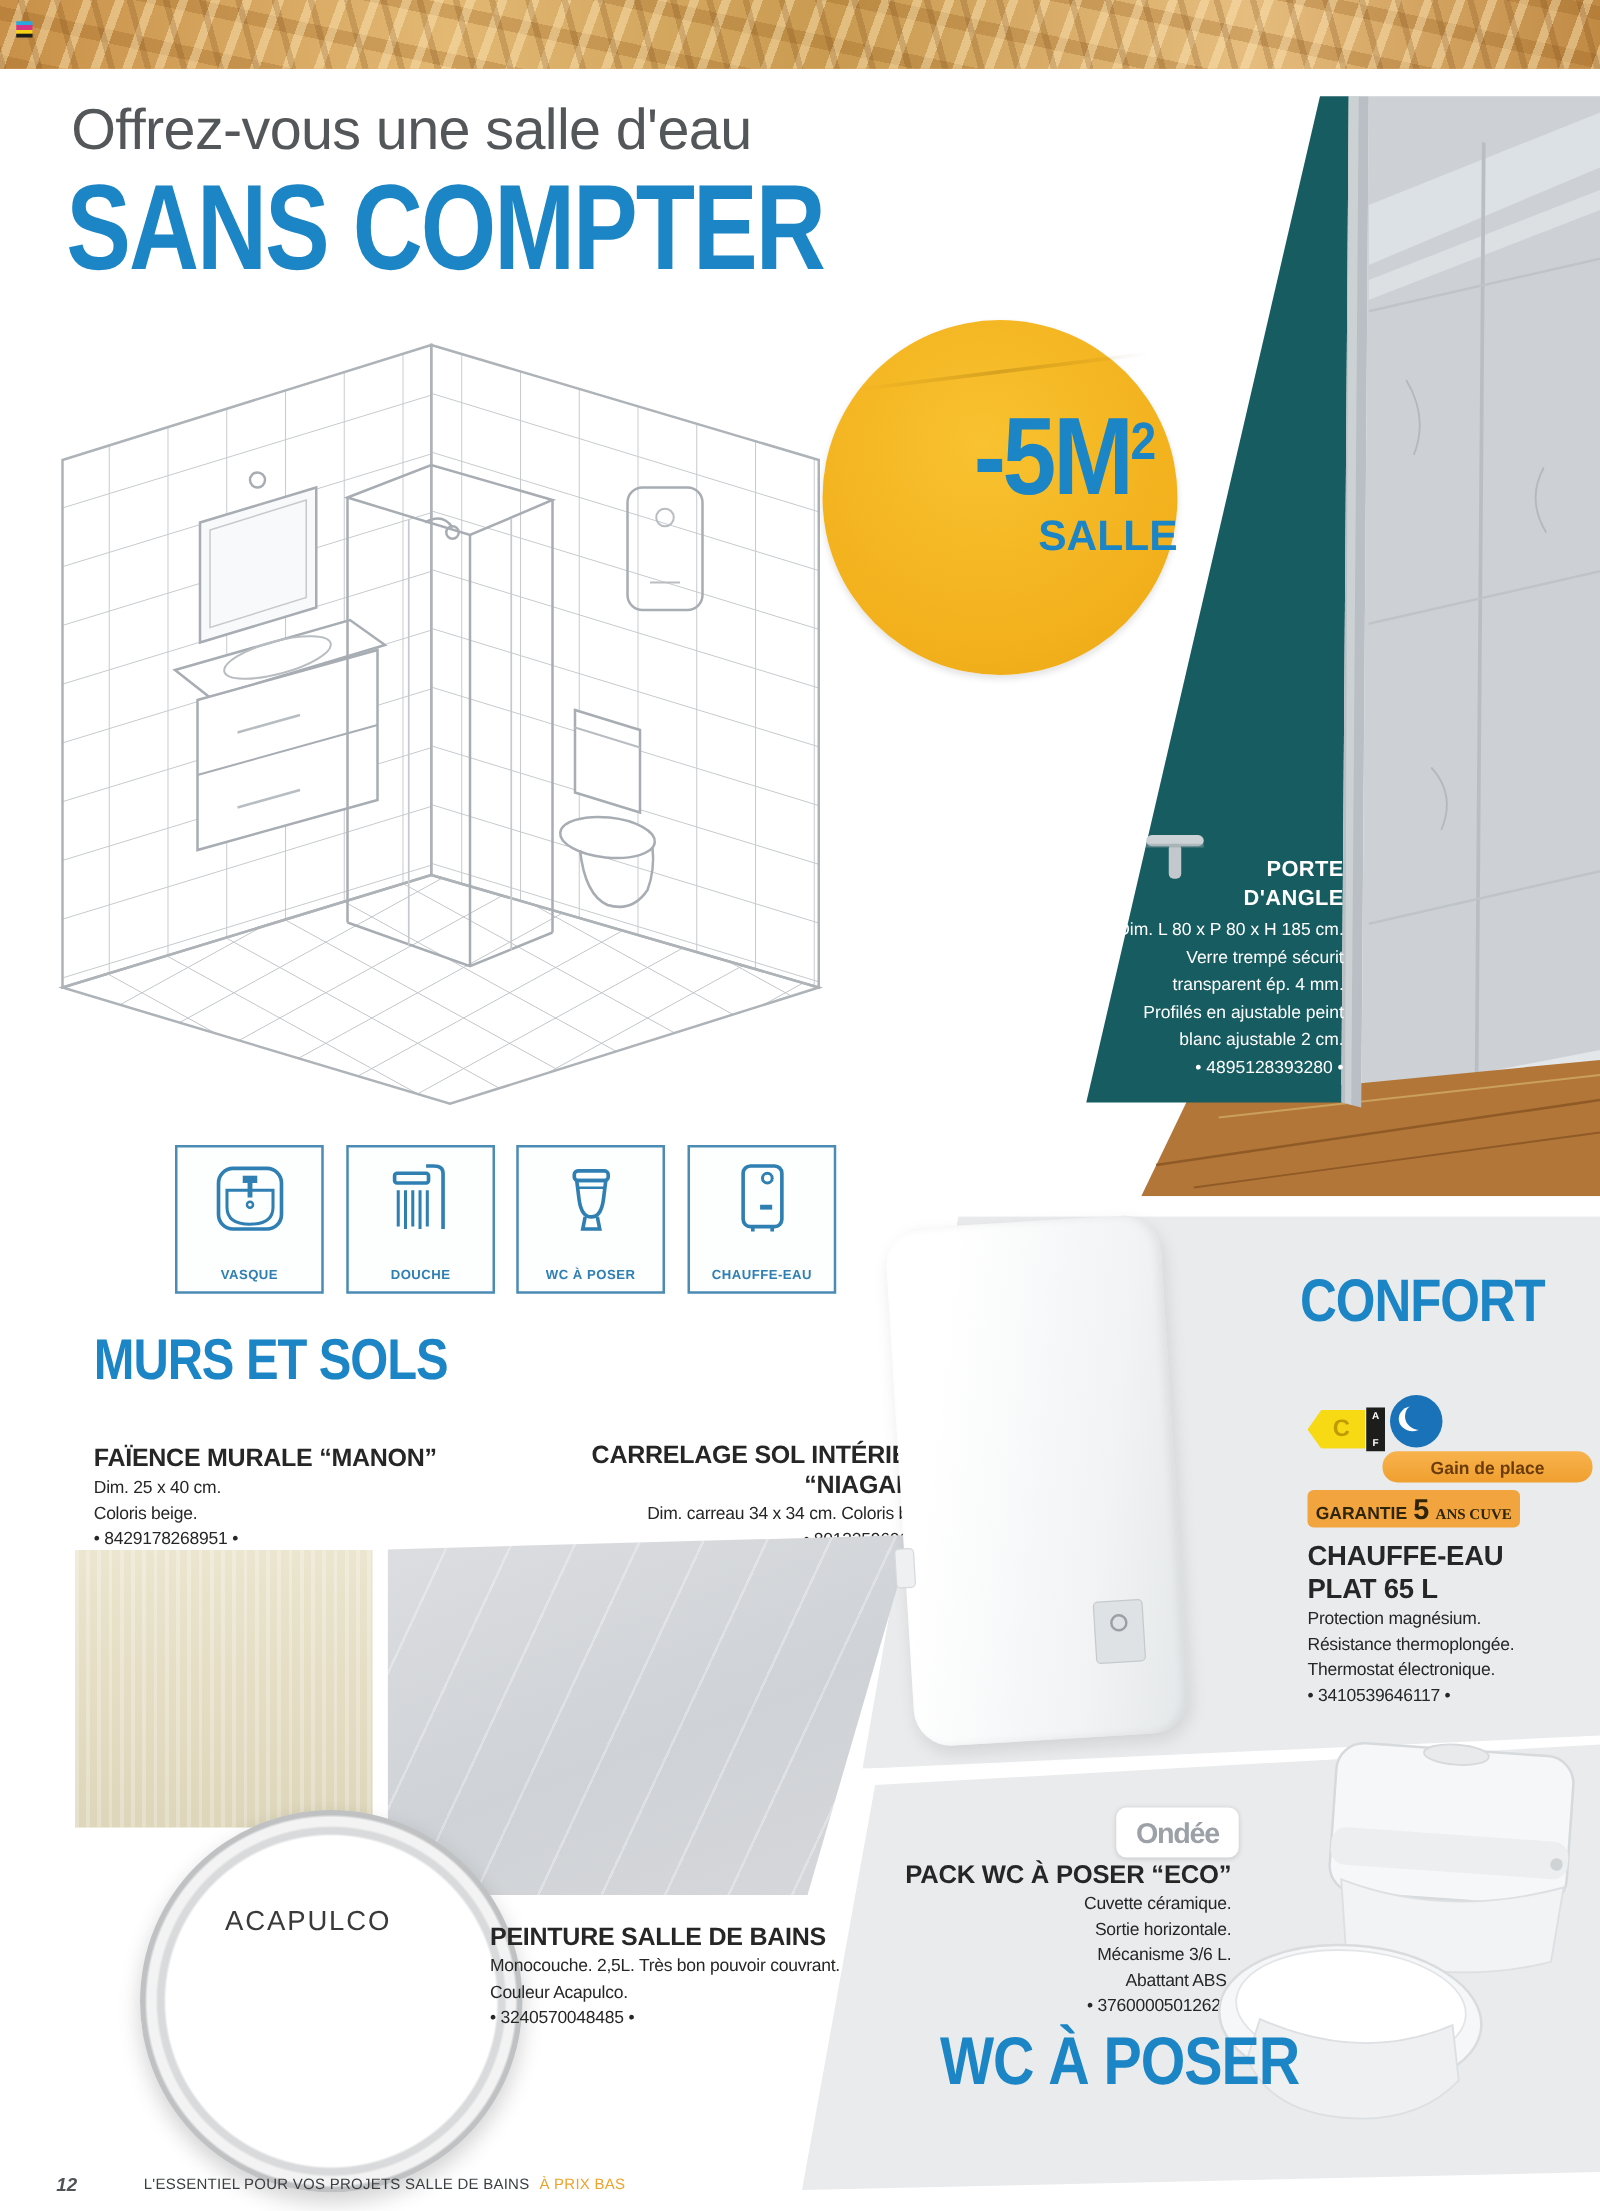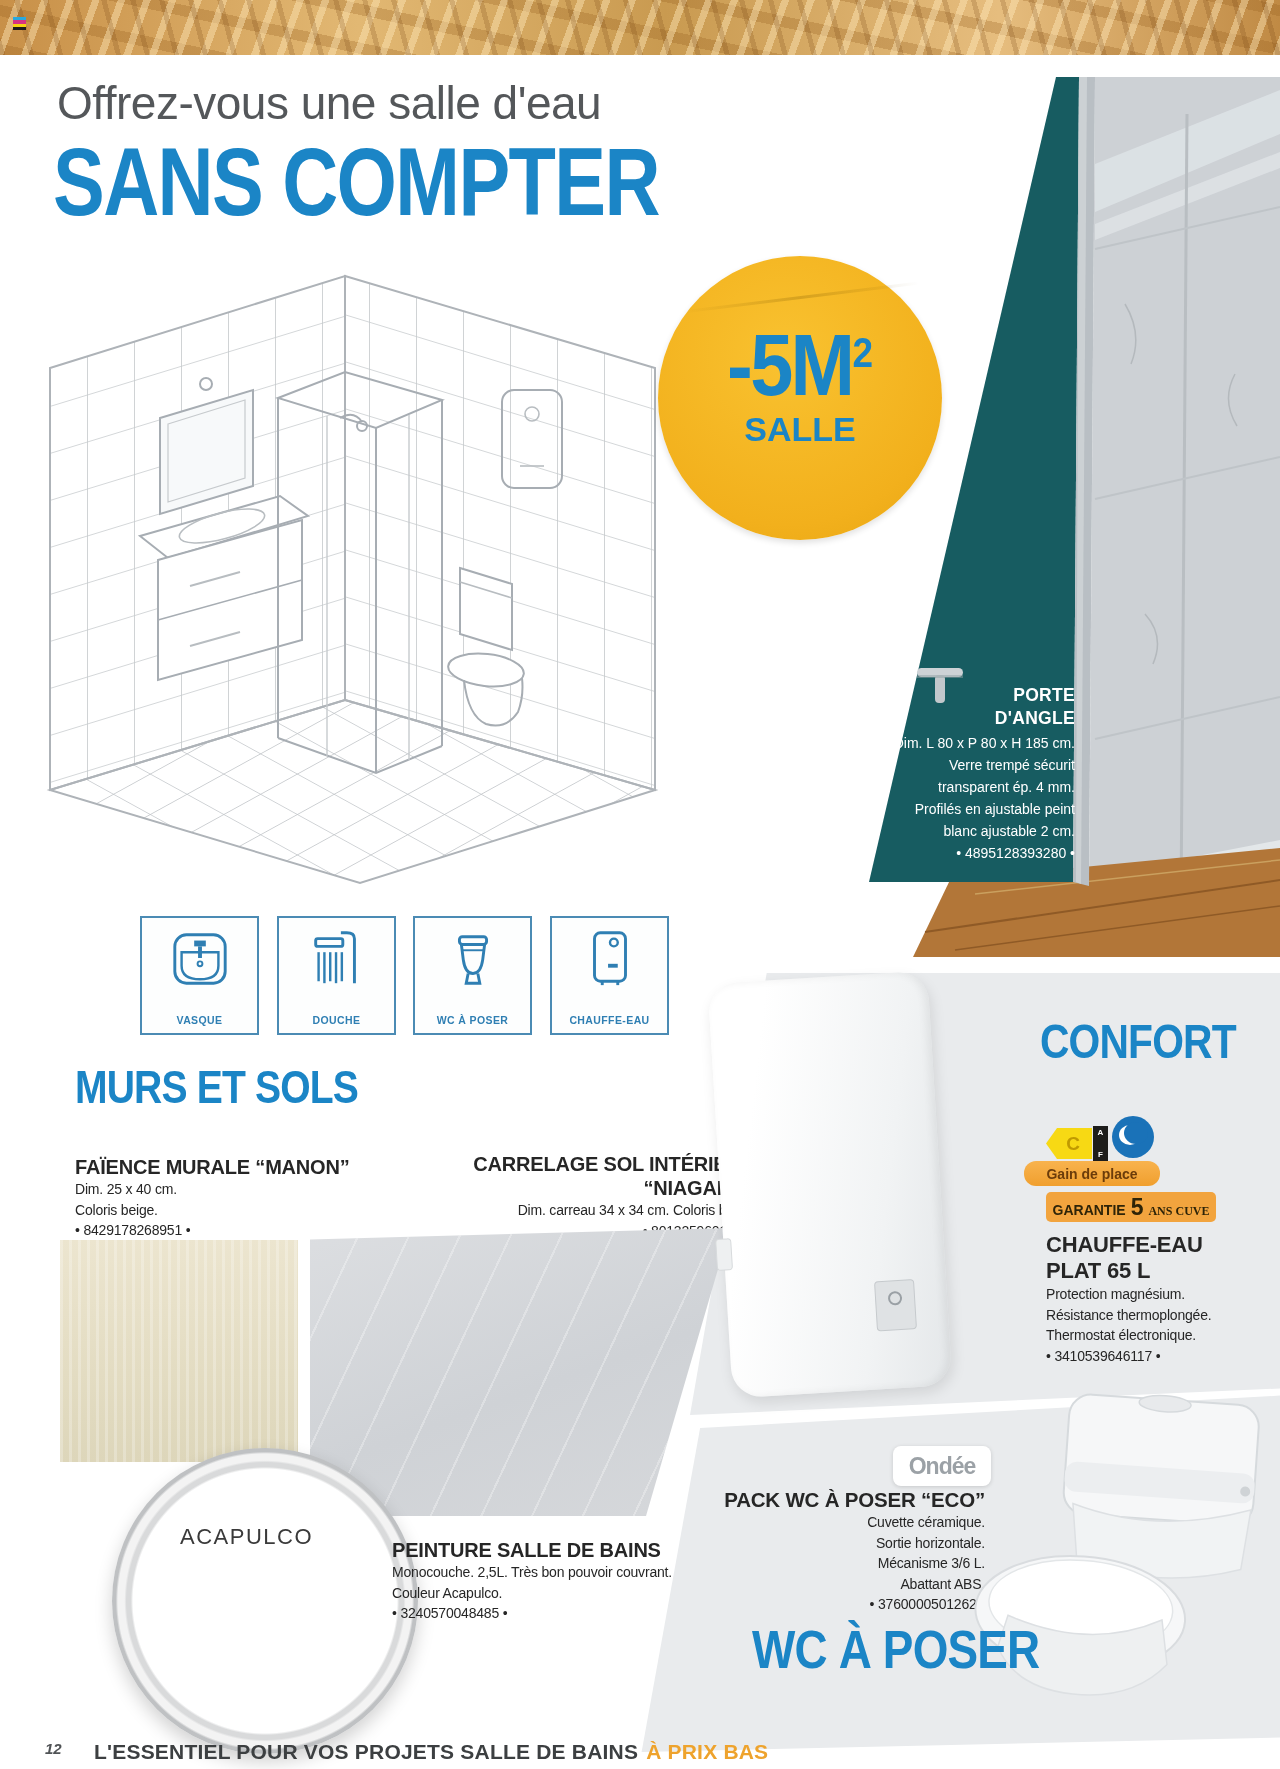--- a/index.html
+++ b/index.html
@@ -19,21 +19,21 @@
   .regmark span{flex:1;}
 
   
   .hero-sub{left:57px;top:76px;font-size:46px;color:#54575a;letter-spacing:-0.5px;}
   .hero-title{left:53px;top:126px;font-size:97px;font-weight:bold;color:#1b85c6;
     letter-spacing:-2px;transform:scaleX(.8);transform-origin:left top;white-space:nowrap;}
 
   
   .badge-circle{left:658px;top:256px;width:284px;height:284px;border-radius:50%;
     background:radial-gradient(circle at 45% 35%, #f9c230, #f2b01c 70%, #e7a513);
-    box-shadow:0 3px 6px rgba(0,0,0,.12);text-align:center;}
+    box-shadow:0 3px 6px rgba(0,0,0,.12);text-align:right;}
   .badge-circle:before{content:"";position:absolute;left:8%;top:14%;width:84%;height:3px;
     background:linear-gradient(90deg,transparent,rgba(120,85,0,.25),transparent);transform:rotate(-7deg);}
   .badge-m2{margin-top:52px;font-size:88px;font-weight:bold;color:#1b85c6;letter-spacing:-3px;
     transform:scaleX(.88);line-height:90px;}
   .badge-m2 sup{font-size:42px;vertical-align:28px;letter-spacing:0;}
   .badge-l1,.badge-l2{font-size:34px;font-weight:bold;color:#1b85c6;line-height:38px;letter-spacing:0;}
 
   
   .photo{left:855px;top:74px;width:425px;height:883px;}
   .photo-text{position:absolute;left:10px;top:610px;width:210px;text-align:right;color:#ffffff;}
@@ -110,41 +110,41 @@
     display:flex;align-items:center;justify-content:center;}
   .energy-arrow span{font-size:19px;font-weight:bold;color:#c09a00;margin-left:8px;}
   .energy-scale{left:1093px;top:1126px;width:15px;height:35px;background:#1d1d1b;
     display:flex;flex-direction:column;align-items:center;justify-content:space-between;
     color:#ffffff;font-size:8px;font-weight:bold;padding:2px 0;box-sizing:border-box;}
   .roundel{left:1112px;top:1116px;width:42px;height:42px;border-radius:50%;background:#1a72b8;}
   .roundel:before{content:"";position:absolute;left:7px;top:9px;width:22px;height:20px;
     border-radius:50%;background:#ffffff;}
   .roundel:after{content:"";position:absolute;left:12px;top:6px;width:24px;height:22px;
     border-radius:50%;background:#1a72b8;}
-  .badge-pill{left:1024px;top:1161px;width:136px;height:25px;border-radius:12px;
+  .badge-pill{left:1106px;top:1161px;width:168px;height:25px;border-radius:12px;
     background:linear-gradient(180deg,#f8b34e,#f09f2e);display:flex;align-items:center;justify-content:center;
     font-size:14px;font-weight:bold;color:#6b3c0a;}
   .badge-garantie{left:1046px;top:1192px;width:170px;height:30px;border-radius:5px;
     background:#f2a43e;display:flex;align-items:baseline;justify-content:center;gap:5px;
     color:#2e2408;font-weight:bold;padding-top:0;}
   .badge-garantie .g1{font-size:14px;line-height:30px;}
   .badge-garantie .g5{font-size:23px;line-height:30px;}
   .badge-garantie .g2{font-size:12px;line-height:30px;font-family:Liberation Serif, serif;}
 
   
   .ondee{left:893px;top:1446px;width:98px;height:40px;background:#ffffff;border-radius:8px;
     box-shadow:0 1px 4px rgba(0,0,0,.15);display:flex;align-items:center;justify-content:center;
     font-size:23px;font-weight:bold;color:#9ba1a6;letter-spacing:-1px;}
 
   
   .toilet{left:935px;top:1388px;width:345px;height:330px;}
 
   
   .foot-num{left:45px;top:1740px;font-size:15px;font-weight:bold;color:#505356;font-style:italic;}
-  .foot-tag{left:94px;top:1740px;font-size:21px;font-weight:bold;color:#3c3f41;letter-spacing:.2px;white-space:nowrap;}
+  .foot-tag{left:115px;top:1740px;font-size:12px;font-weight:normal;color:#3c3f41;letter-spacing:.2px;white-space:nowrap;}
   .foot-tag em{font-style:normal;color:#eea32d;margin-left:8px;}
 </style>
 </head>
 <body>
 
 <div class="abs wood"></div>
 <div class="abs regmark">
   <span style="background:#29a8df"></span>
     <span style="background:#d63384"></span>
   <span style="background:#f5d312"></span>

